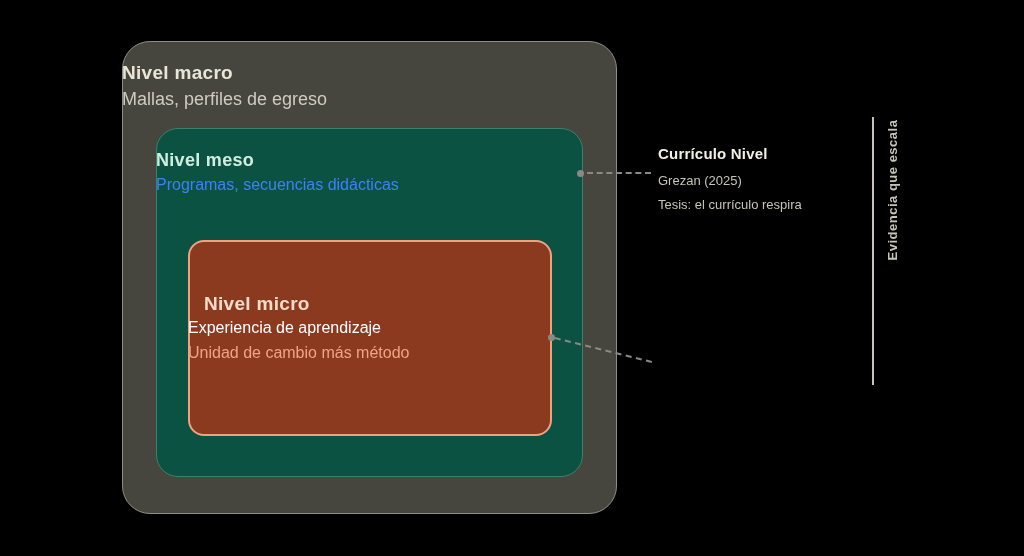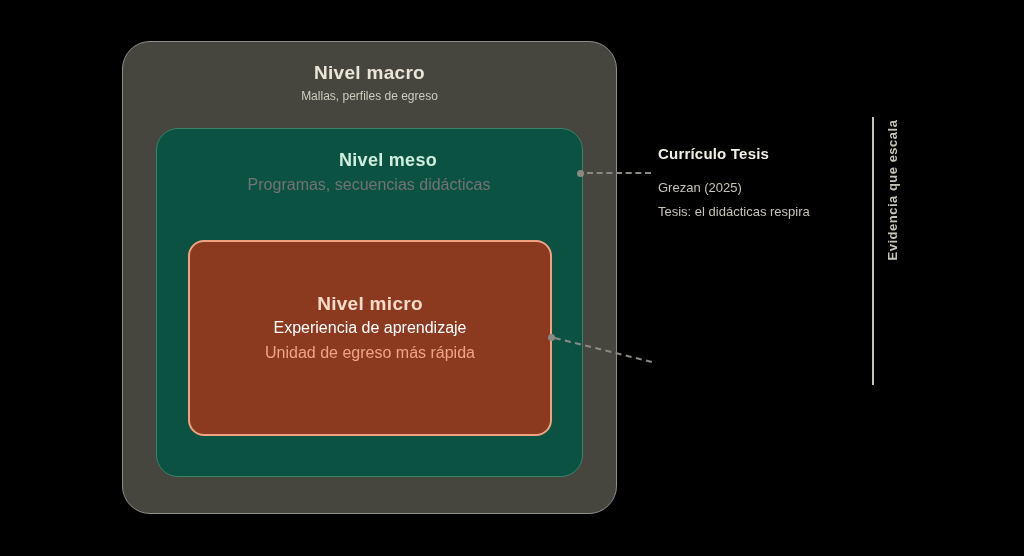--- a/index.html
+++ b/index.html
@@ -13,33 +13,33 @@
     background:#46453e;border:1.5px solid #8f8e86;border-radius:28px;
   }
   .box-meso{
     left:156px;top:128px;width:427px;height:349px;
     background:#0c5243;border:1.5px solid #3c8168;border-radius:22px;
   }
   .box-micro{
     left:188px;top:240px;width:364px;height:196px;
     background:#8b3a20;border:2px solid #efa180;border-radius:16px;
   }
-  .boxtext{position:absolute;left:0;width:100%;text-align:center;white-space:nowrap;}
+  .boxtext{position:absolute;left:0;width:100%;text-align:left;white-space:nowrap;}
   .t-macro-title{top:62px;left:122px;width:495px;font-size:19px;font-weight:bold;color:#eae5d7;letter-spacing:.3px;}
-  .t-macro-sub  {top:89px;left:122px;width:495px;font-size:12px;color:#cfccbf;}
+  .t-macro-sub  {top:89px;left:122px;width:495px;font-size:18px;color:#cfccbf;}
   .t-meso-title {top:150px;left:156px;width:464px;font-size:18px;font-weight:bold;color:#cfeede;letter-spacing:.3px;}
-  .t-meso-sub   {top:176px;left:156px;width:426px;font-size:16px;color:#737373;}
-  .t-micro-title{top:293px;left:188px;width:364px;font-size:19px;font-weight:bold;color:#f6dbc8;letter-spacing:.3px;}
+  .t-meso-sub   {top:176px;left:156px;width:426px;font-size:16px;color:#3b82f6;}
+  .t-micro-title{top:293px;left:188px;width:364px;font-size:19px;font-weight:bold;color:#f6dbc8;letter-spacing:.3px;padding-left:16px;}
   .t-micro-l1   {top:319px;left:188px;width:364px;font-size:16px;color:#ffffff;}
   .t-micro-l2   {top:344px;left:188px;width:364px;font-size:16px;color:#efa485;}
   .boxtext{position:absolute;}
 
   .annot{position:absolute;white-space:nowrap;}
   .annot-title{font-size:15px;font-weight:bold;color:#f2efe3;letter-spacing:.2px;}
-  .annot-line1{margin-top:18px;font-size:13px;color:#c7c3b5;}
+  .annot-line1{margin-top:11px;font-size:13px;color:#c7c3b5;}
   .annot-line2{margin-top:9px;font-size:13px;color:#c7c3b5;}
   .annot-1{left:658px;top:145px;}
   .annot-2{left:658px;top:332px;}
 
   .dot{position:absolute;width:7px;height:7px;border-radius:50%;background:#8a8a82;}
   .dot-meso{left:577px;top:170px;}
   .dot-micro{left:548px;top:334px;}
   .dash{position:absolute;border-top:2px dashed #8a8a82;height:0;}
   .dash-1{left:587px;top:172px;width:64px;}
   .dash-2{left:555px;top:337px;width:100px;transform:rotate(13.9deg);transform-origin:left top;}
@@ -61,31 +61,31 @@
   <div class="box box-micro"></div>
 
   <div class="boxtext t-macro-title">Nivel macro</div>
   <div class="boxtext t-macro-sub">Mallas, perfiles de egreso</div>
 
   <div class="boxtext t-meso-title">Nivel meso</div>
   <div class="boxtext t-meso-sub">Programas, secuencias didácticas</div>
 
   <div class="boxtext t-micro-title">Nivel micro</div>
   <div class="boxtext t-micro-l1">Experiencia de aprendizaje</div>
-  <div class="boxtext t-micro-l2">Unidad de egreso más rápida</div>
+  <div class="boxtext t-micro-l2">Unidad de cambio más método</div>
 
   <div class="dot dot-meso"></div>
   <div class="dash dash-1"></div>
 
   <div class="dot dot-micro"></div>
   <div class="dash dash-2"></div>
 
   <div class="annot annot-1">
-    <div class="annot-title">Currículo Tesis</div>
+    <div class="annot-title">Currículo Nivel</div>
     <div class="annot-line1">Grezan (2025)</div>
-    <div class="annot-line2">Tesis: el didácticas respira</div>
+    <div class="annot-line2">Tesis: el currículo respira</div>
   </div>
 
 
   <div class="side-rule"></div>
   <div class="side-label">Evidencia que escala</div>
 
 </div>
 
 </body></html>

